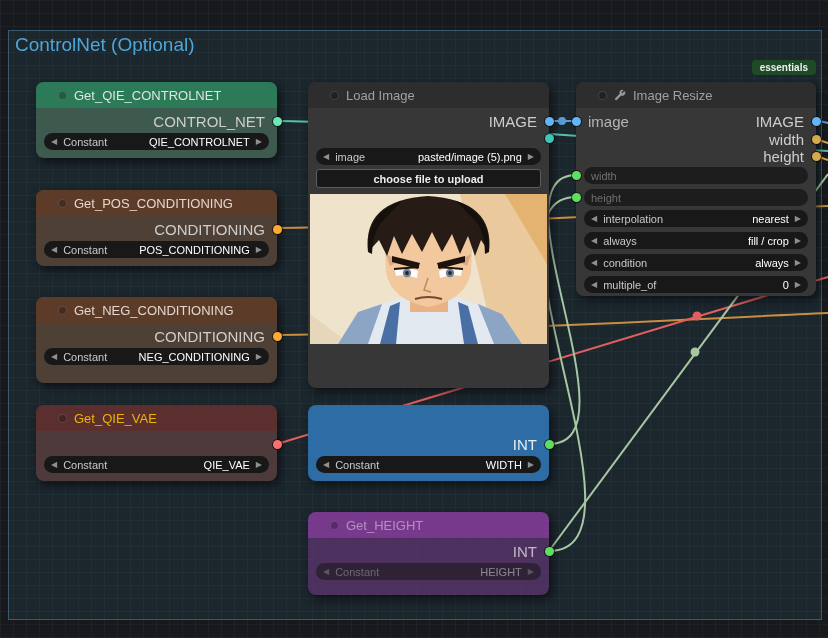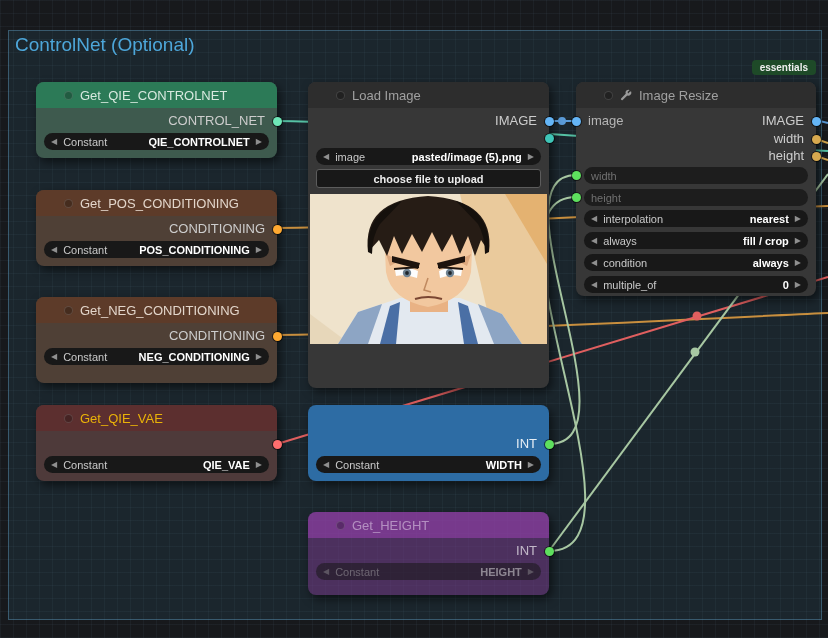--- a/index.html
+++ b/index.html
@@ -9,34 +9,34 @@
                      linear-gradient(90deg,rgba(140,190,220,0.05) 1px,transparent 1px);
     background-size:13px 13px}
   .group{position:absolute;left:8px;top:30px;width:812px;height:588px;z-index:0;
     background:rgba(58,118,150,0.14);border:1px solid rgba(96,156,190,0.45)}
   .group-title{position:absolute;left:6px;top:3px;font-size:19px;color:#4da6d9;white-space:nowrap}
   svg.wires{position:absolute;left:0;top:0;z-index:1;pointer-events:none}
   .badge{position:absolute;right:12px;top:60px;z-index:4;background:#1e4a28;color:#efefef;
     font-size:10px;font-weight:bold;padding:2px 8px;border-radius:4px}
   .node{position:absolute;width:241px;border-radius:8px;z-index:2;
     box-shadow:3px 4px 10px rgba(0,0,0,0.55);font-size:11px;color:#cdcdcd}
-  .node-header{height:26px;border-radius:8px 8px 0 0;display:flex;align-items:center;gap:7px;padding:0 28px}
+  .node-header{height:26px;border-radius:8px 8px 0 0;display:flex;align-items:center;gap:7px;padding:0 22px}
   .collapse-dot{width:9px;height:9px;border-radius:50%;background:rgba(0,0,0,0.25);
     box-shadow:inset 0 0 0 1px rgba(255,255,255,0.15);flex:none}
   .title{font-size:13px;white-space:nowrap;overflow:hidden}
-  .row{position:absolute;left:0;right:0;height:14px;display:flex;align-items:flex-end;font-size:13px}
+  .row{position:absolute;left:0;right:0;height:14px;display:flex;align-items:center;font-size:15px}
   .row .r{margin-left:auto;padding-right:12px}
   .row .l{padding-left:12px;color:#b5b5b5}
   .dot{position:absolute;width:9px;height:9px;border-radius:50%;box-shadow:0 0 0 1px rgba(0,0,0,0.55);z-index:3}
   .dot.out{right:-4.5px}
   .dot.in{left:-4.5px}
   .widget{position:absolute;left:8px;right:8px;height:17px;background:#181818;border-radius:9px;
     display:flex;align-items:center;padding:0 7px;gap:6px;color:#c9c9c9}
   .widget .arr{font-size:8px;color:#8f8f8f;line-height:1}
-  .widget .val{margin-left:auto;color:#fff;font-weight:bold;white-space:nowrap}
+  .widget .val{margin-left:auto;color:#fff;font-weight:normal;white-space:nowrap}
   .widget.disabled{color:#707070;background:#1d1d1d}
   .btn{position:absolute;left:8px;right:8px;height:17px;background:#181818;border:1px solid #5c5c5c;
     border-radius:3px;display:flex;align-items:center;justify-content:center;color:#ececec;font-weight:bold;font-size:11px}
   .preview{position:absolute;left:2px;right:2px;height:150px;overflow:hidden;background:#111}
   .preview svg{display:block;width:100%;height:100%}
   .caption{position:absolute;left:0;right:0;text-align:center;font-size:10px;color:#8d8d8d}
   
   .ghost .widget{background:rgba(24,24,24,0.55);color:rgba(200,200,200,0.4)}
   .ghost .widget .val{color:rgba(255,255,255,0.45)}
   .ghost .widget .arr{color:rgba(160,160,160,0.4)}

